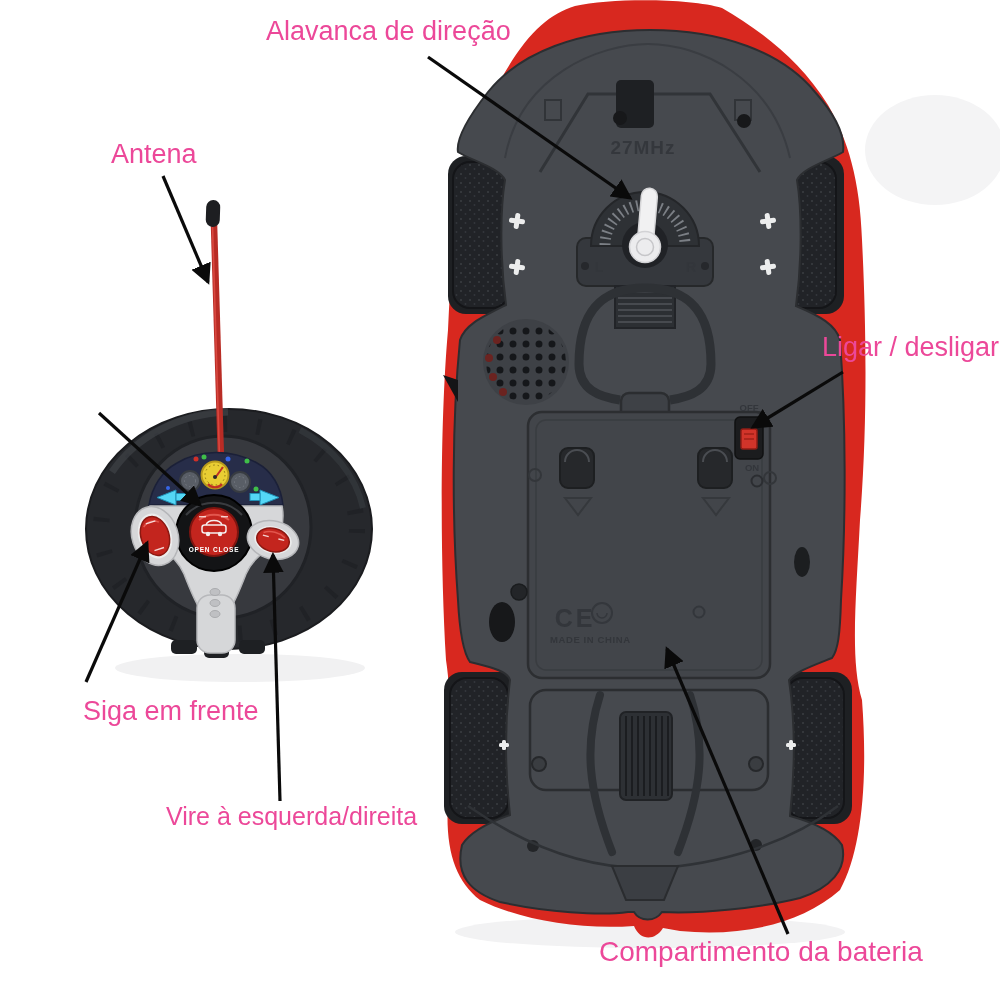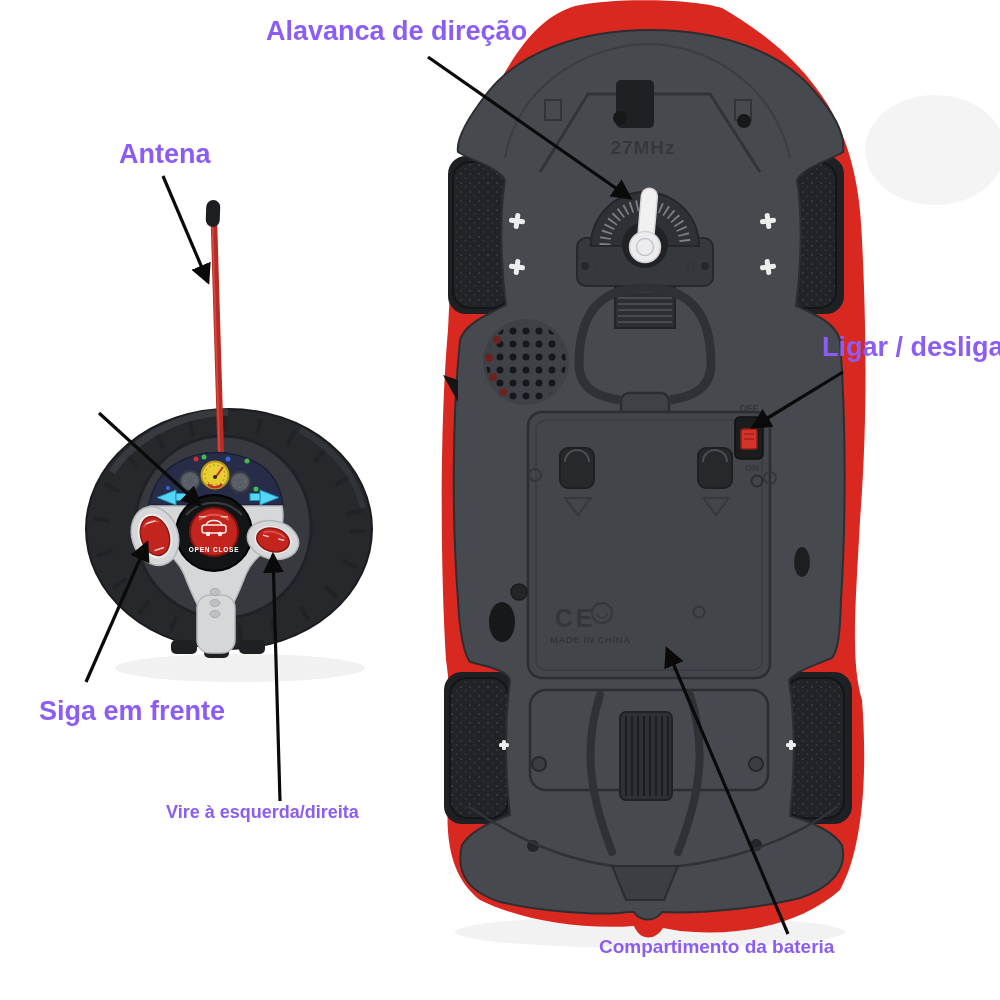--- a/index.html
+++ b/index.html
@@ -1,19 +1,19 @@
 <!DOCTYPE html>
 <html><head>
 <meta charset="utf-8">
 <style>
   html,body{margin:0;padding:0;background:#fff;}
   .scene{position:relative;width:1000px;height:1000px;background:#ffffff;overflow:hidden;
          font-family:"Liberation Sans",sans-serif;}
   .art{position:absolute;left:0;top:0;}
-  .label{position:absolute;font-weight:bold;color:#8b5cf6;font-size:27px;line-height:1.16;
+  .label{position:absolute;font-weight:normal;color:#ec4899;font-size:27px;line-height:1.16;
          font-family:"Liberation Sans",sans-serif;}
   .nowrap{white-space:nowrap;}
   .emboss{fill:#33363b;font-weight:bold;font-family:"Liberation Sans",sans-serif;}
   .whitetxt{fill:#ffffff;font-weight:bold;font-family:"Liberation Sans",sans-serif;}
 </style>
 </head>
 <body>
 
 <div class="scene">
 
@@ -315,21 +315,21 @@
     <line x1="163" y1="176" x2="208" y2="282" marker-end="url(#ah)"></line>
     <line x1="99" y1="413" x2="200" y2="505" marker-end="url(#ah)"></line>
     <line x1="843" y1="372" x2="753" y2="427" marker-end="url(#ah)"></line>
     <line x1="86" y1="682" x2="147" y2="543" marker-end="url(#ah)"></line>
     <line x1="280" y1="801" x2="273" y2="555" marker-end="url(#ah)"></line>
     <line x1="788" y1="934" x2="667" y2="649" marker-end="url(#ah)"></line>
   </g>
 </svg>
 
 <div class="label nowrap" style="left:266px;top:16px;">Alavanca de direção</div>
-<div class="label nowrap" style="left:119px;top:139px;">Antena</div>
+<div class="label nowrap" style="left:111px;top:139px;">Antena</div>
 <div class="label nowrap" style="left:822px;top:332px;">Ligar / desligar</div>
 <div style="position:absolute;left:39px;top:696px;">
-  <div class="label nowrap" style="position:static;">Siga em frente</div>
+  <div class="label nowrap" style="position:static;margin-left:44px;">Siga em frente</div>
 </div>
-<div class="label nowrap" style="left:166px;top:802px;font-size:18px;">Vire à esquerda/direita</div>
-<div class="label nowrap" style="left:599px;top:936px;font-size:19px;">Compartimento da bateria</div>
+<div class="label nowrap" style="left:166px;top:802px;font-size:25px;">Vire à esquerda/direita</div>
+<div class="label nowrap" style="left:599px;top:936px;font-size:28px;">Compartimento da bateria</div>
 
 </div>
 
 </body></html>

